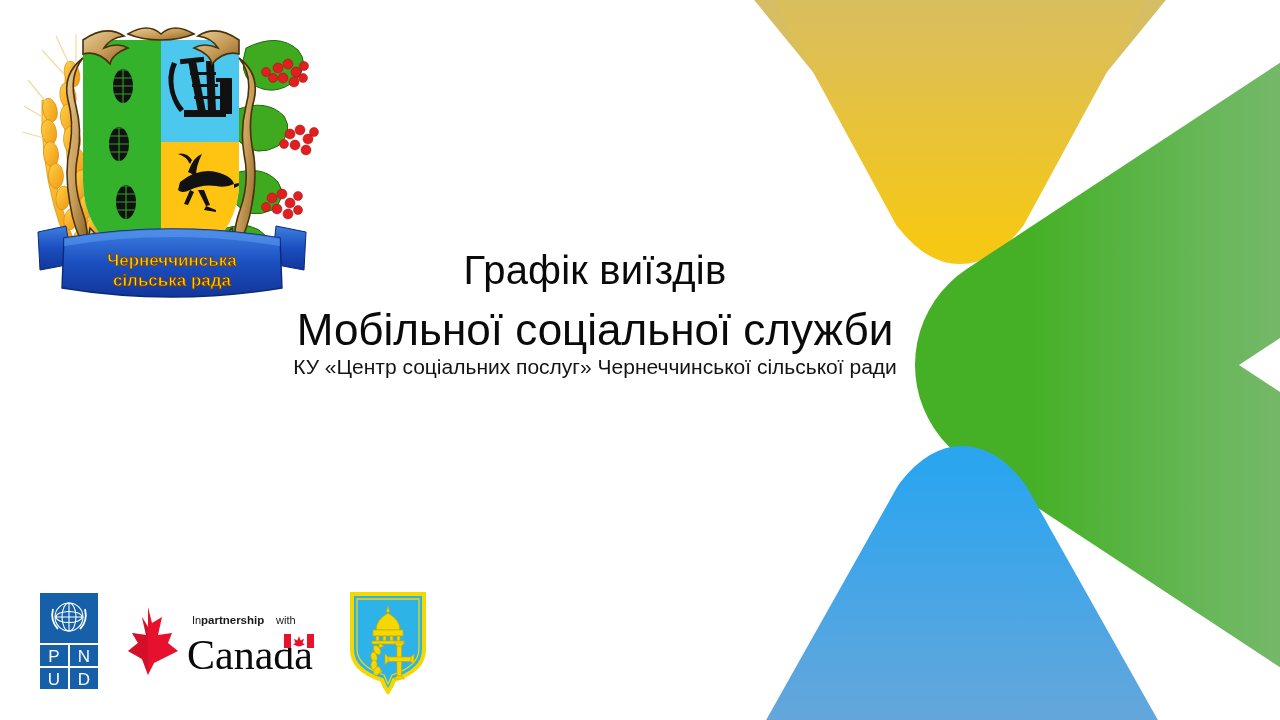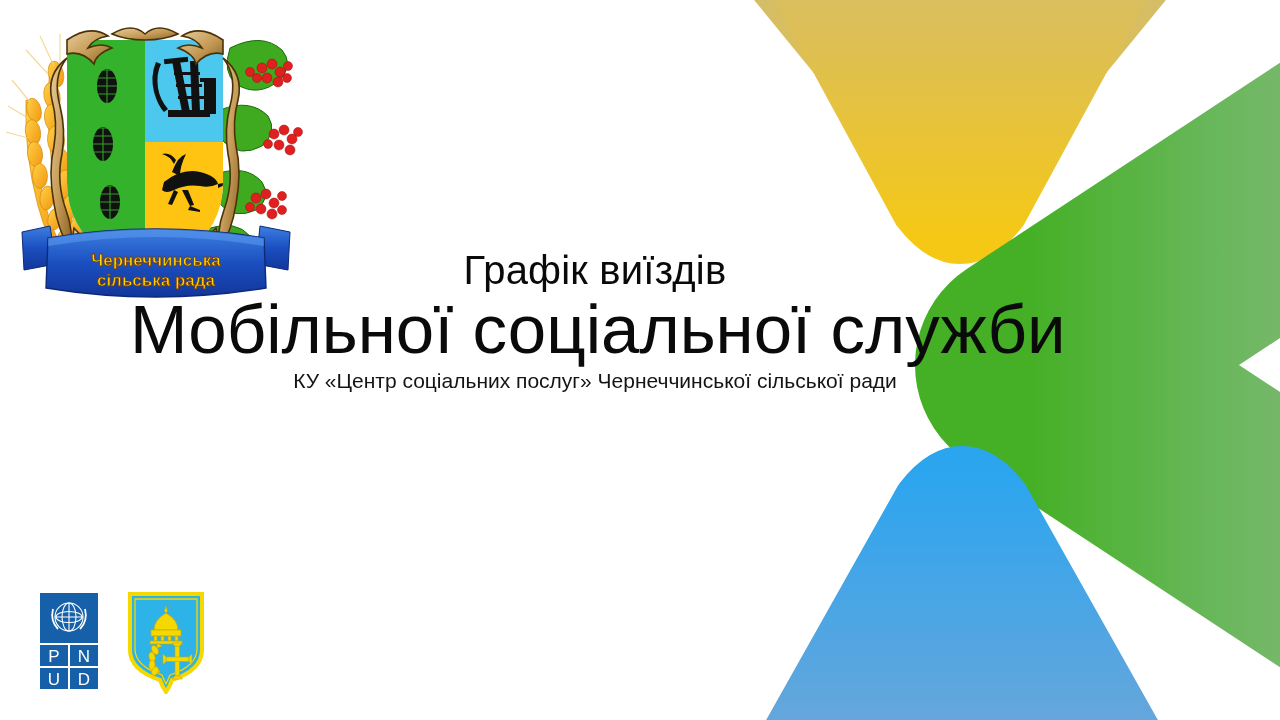--- a/index.html
+++ b/index.html
@@ -20,21 +20,21 @@
   .deco-layer {
     position: absolute;
     inset: 0;
     pointer-events: none;
   }
   .deco-layer svg { display: block; }
 
   
   #emblem {
     position: absolute;
-    left: 4px;
+    left: 20px;
     top: 14px;
     width: 305px;
     height: 292px;
   }
   #emblem svg { display: block; width: 100%; height: 100%; }
 
   
   #title-block {
     position: absolute;
     left: 130px;
@@ -43,21 +43,22 @@
     text-align: center;
   }
   #title-line-1 {
     font-size: 40px;
     font-weight: 400;
     color: #0a0a0a;
     letter-spacing: 0.2px;
     line-height: 1.1;
   }
   #title-line-2 {
-    font-size: 69px;
+    margin-top: 14px;
+    font-size: 44px;
     font-weight: 400;
     color: #0a0a0a;
     letter-spacing: 0px;
     line-height: 1.1;
     white-space: nowrap;
   }
   #subtitle {
     font-size: 21px;
     font-weight: 400;
     color: #141414;
@@ -337,20 +338,38 @@
         <rect x="30" y="52" width="28" height="21" fill="#1560a8"></rect>
         <rect x="0" y="75" width="28" height="21" fill="#1560a8"></rect>
         <rect x="30" y="75" width="28" height="21" fill="#1560a8"></rect>
         <text x="14" y="69" text-anchor="middle" font-family="Liberation Sans, sans-serif" font-size="17" fill="#ffffff">P</text>
         <text x="44" y="69" text-anchor="middle" font-family="Liberation Sans, sans-serif" font-size="17" fill="#ffffff">N</text>
         <text x="14" y="92" text-anchor="middle" font-family="Liberation Sans, sans-serif" font-size="17" fill="#ffffff">U</text>
         <text x="44" y="92" text-anchor="middle" font-family="Liberation Sans, sans-serif" font-size="17" fill="#ffffff">D</text>
       </svg>
     </div>
 
+    <div>
+      <svg id="logo-canada" class="logo" viewBox="0 0 196 80" xmlns="http://www.w3.org/2000/svg">
+        <g>
+          <path d="M 24 6 L 28 22 L 38 16 L 34 34 L 48 32 L 44 42 L 54 50 L 30 62 L 24 74 L 18 58 L 4 50 L 14 42 L 8 32 L 22 34 L 18 16 L 24 26 Z" fill="#e8112d"></path>
+          <path d="M 24 6 L 24 26 L 18 16 L 22 34 L 8 32 L 14 42 L 4 50 L 18 58 L 24 74 Z" fill="#c10d24" opacity="0.45"></path>
+        </g>
+        <text x="68" y="23" font-family="Liberation Sans, sans-serif" font-size="11" fill="#1a1a1a">In</text>
+        <text x="77" y="23" font-family="Liberation Sans, sans-serif" font-size="11.5" font-weight="bold" fill="#1a1a1a">partnership</text>
+        <text x="152" y="23" font-family="Liberation Sans, sans-serif" font-size="11" fill="#1a1a1a">with</text>
+        <text x="63" y="68" font-family="Liberation Serif, serif" font-size="42" fill="#0a0a0a">Canada</text>
+        <g>
+          <rect x="160" y="33" width="30" height="14" fill="#ffffff"></rect>
+          <rect x="160" y="33" width="7" height="14" fill="#e8112d"></rect>
+          <rect x="183" y="33" width="7" height="14" fill="#e8112d"></rect>
+          <path d="M 175 35 L 176.6 39.4 L 180 37.8 L 178.6 42 L 181 43.2 L 177 45 L 175 45.6 L 173 45 L 169 43.2 L 171.4 42 L 170 37.8 L 173.4 39.4 Z" fill="#e8112d"></path>
+        </g>
+      </svg>
+    </div>
 
     <div>
       <svg id="logo-sumy" class="logo" viewBox="0 0 84 106" xmlns="http://www.w3.org/2000/svg">
         <path d="M 6 6 L 78 6 L 78 62 Q 78 82 48 92 Q 46 98 42 104 Q 38 98 36 92 Q 6 82 6 62 Z" fill="#2eb3e8" stroke="#f5d800" stroke-width="4"></path>
         <path d="M 11 11 L 73 11 L 73 61 Q 73 78 46 87 Q 44 92 42 96 Q 40 92 38 87 Q 11 78 11 61 Z" fill="none" stroke="#f5d800" stroke-width="1.3"></path>
 
         <g fill="#f5d800" stroke="#c9a800" stroke-width="0.7">
           <path d="M 42 18 L 43.5 23 L 42 25 L 40.5 23 Z"></path>
           <path d="M 42 25 Q 30 32 30 42 L 54 42 Q 54 32 42 25 Z"></path>
           <rect x="27" y="42" width="30" height="6"></rect>

